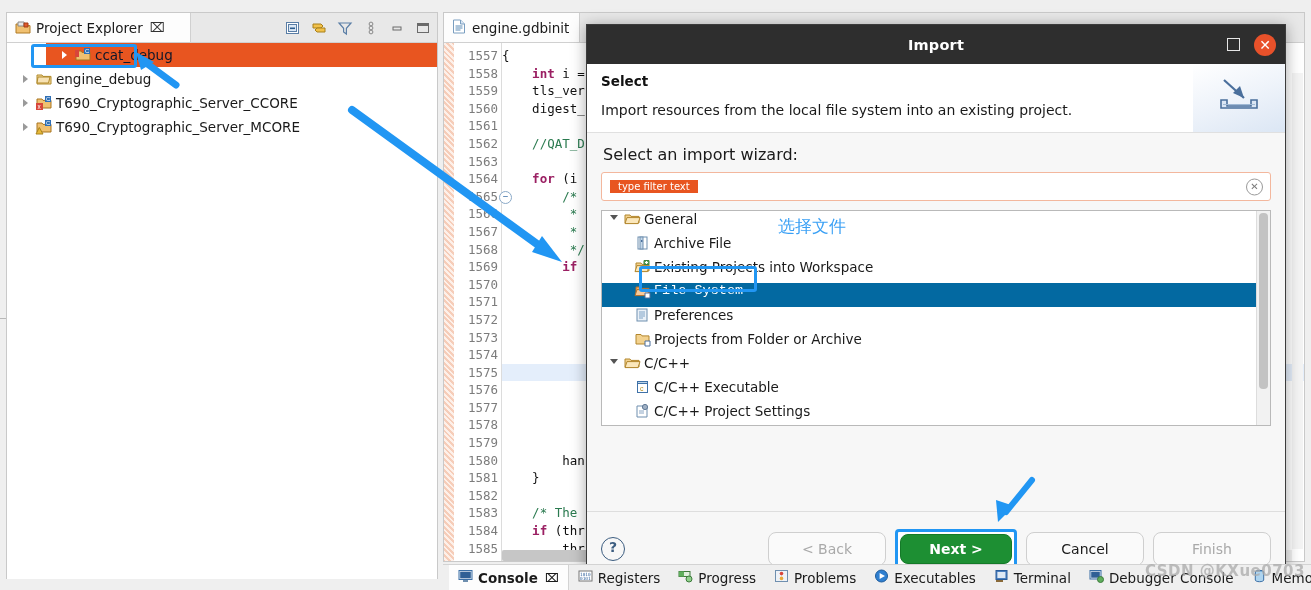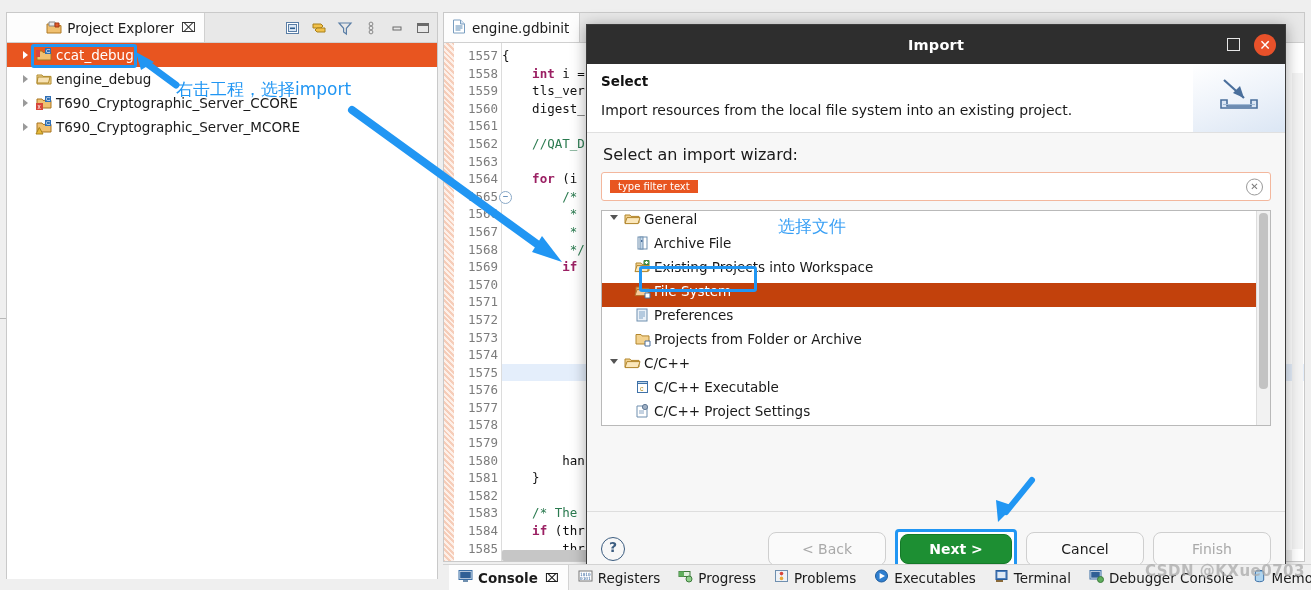--- a/index.html
+++ b/index.html
@@ -15,39 +15,38 @@
   
   #project-explorer{
     position:absolute;left:6px;top:12px;width:432px;height:567px;
     background:#fdfdfd;border:1px solid #c9c9c9;box-sizing:border-box;
   }
   .pe-tabstrip{
     position:relative;height:29px;background:#e8e8e8;
     border-bottom:1px solid #d0d0d0;
   }
   .pe-tab{
-    position:absolute;left:0;top:0;height:29px;width:198px;
+    position:absolute;left:0;top:0;height:29px;width:184px;
     background:#fdfdfd;border-right:1px solid #d0d0d0;
     display:flex;align-items:center;gap:5px;padding:0 8px;box-sizing:border-box;
     font-size:13.5px;
-    justify-content:flex-end;
   }
   .pe-tab-title{white-space:nowrap;}
   .pe-tab-close{font-size:13px;color:#333;margin-left:2px;}
   .pe-toolbar{
     position:absolute;right:6px;top:0;height:29px;display:flex;align-items:center;gap:10px;
   }
   .tbicon{width:16px;height:16px;display:block;}
 
   .pe-body{position:relative;height:calc(100% - 29px);background:#fff;}
   .tree-row{
     height:24px;display:flex;align-items:center;gap:4px;padding-left:14px;
     white-space:nowrap;font-size:13.5px;position:relative;
   }
-  .tree-row.selected{background:#e85520;color:#ffffff;}
+  .tree-row.selected{background:#e85520;color:#0f172a;margin-left:39px;}
   .arrow{
     width:10px;height:10px;flex:0 0 10px;position:relative;
   }
   .arrow:before{
     content:"";position:absolute;left:2px;top:1px;
     border-left:5px solid #9a9a9a;border-top:4px solid transparent;border-bottom:4px solid transparent;
   }
   .tree-row.selected .arrow:before{border-left-color:#fff;}
   .ic{width:17px;height:16px;flex:0 0 17px;}
 
@@ -138,21 +137,21 @@
     width:15px;height:15px;border:1.3px solid #9a9a9a;border-radius:50%;
     color:#7a7a7a;font-size:10px;line-height:13px;text-align:center;
   }
   .wiz-list{
     margin-top:9px;height:216px;border:1px solid #b9b9b9;background:#fff;position:relative;overflow:hidden;
     box-sizing:border-box;
   }
   .wrow{height:24px;display:flex;align-items:flex-start;gap:3px;white-space:nowrap;font-size:13.5px;padding-left:8px;}
   .wrow.cat{padding-left:8px;}
   .wrow.child{padding-left:32px;}
-  .wrow.sel{background:#c2410c;color:#fff;}
+  .wrow.sel{background:#0369a1;color:#fff;font-family:Liberation Mono, monospace;}
   .tri{width:11px;flex:0 0 11px;position:relative;}
   .tri:before{content:"";position:absolute;left:0;top:4px;
     border-top:5px solid #545454;border-left:4.5px solid transparent;border-right:4.5px solid transparent;}
   .wiz-vscroll{position:absolute;right:0;top:0;bottom:0;width:13px;background:#f2f2f2;border-left:1px solid #ddd;}
   .wiz-vthumb{position:absolute;right:2px;top:2px;width:9px;height:176px;background:#c3c3c3;border-radius:4px;}
   .dlg-sep{position:absolute;left:0;right:0;bottom:74px;height:1px;background:#dedede;}
   .dlg-footer{
     position:absolute;left:0;right:0;bottom:0;height:74px;background:#f7f7f7;
     display:flex;align-items:center;padding:0 14px;box-sizing:border-box;
   }
@@ -632,17 +631,16 @@
 
     <g>
       <path d="M1032 480 L1006 512" stroke="#2196f3" stroke-width="6" stroke-linecap="round" fill="none"></path>
       <path d="M998 522 L996 500 L1014 506 Z" fill="#2196f3"></path>
     </g>
   </svg>
 
   <div class="blue-box" id="box-ccat"></div>
   <div class="blue-box" id="box-filesystem"></div>
 
-  <div class="anno-text" id="anno-right-click">右击工程，选择import</div>
   <div class="anno-text" id="anno-select-file">选择文件</div>
 
   <div class="watermark">CSDN @KXue0703</div>
 </div>
 
 </body></html>

